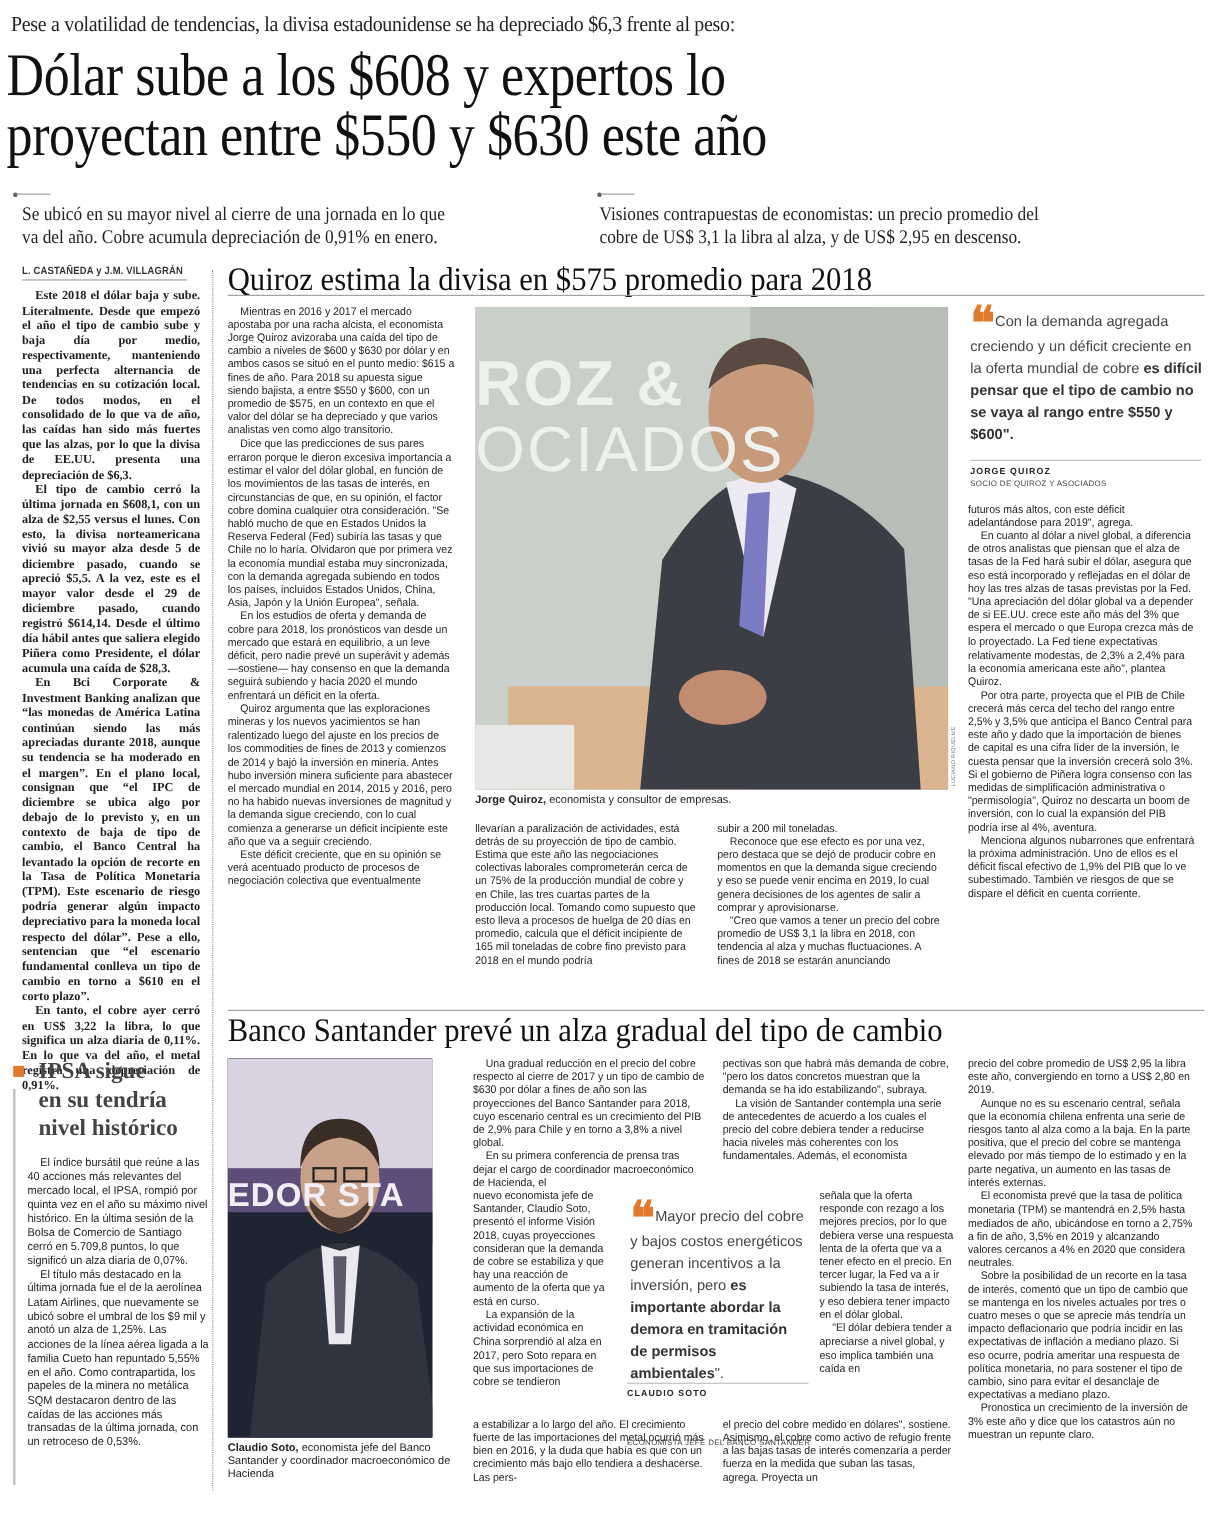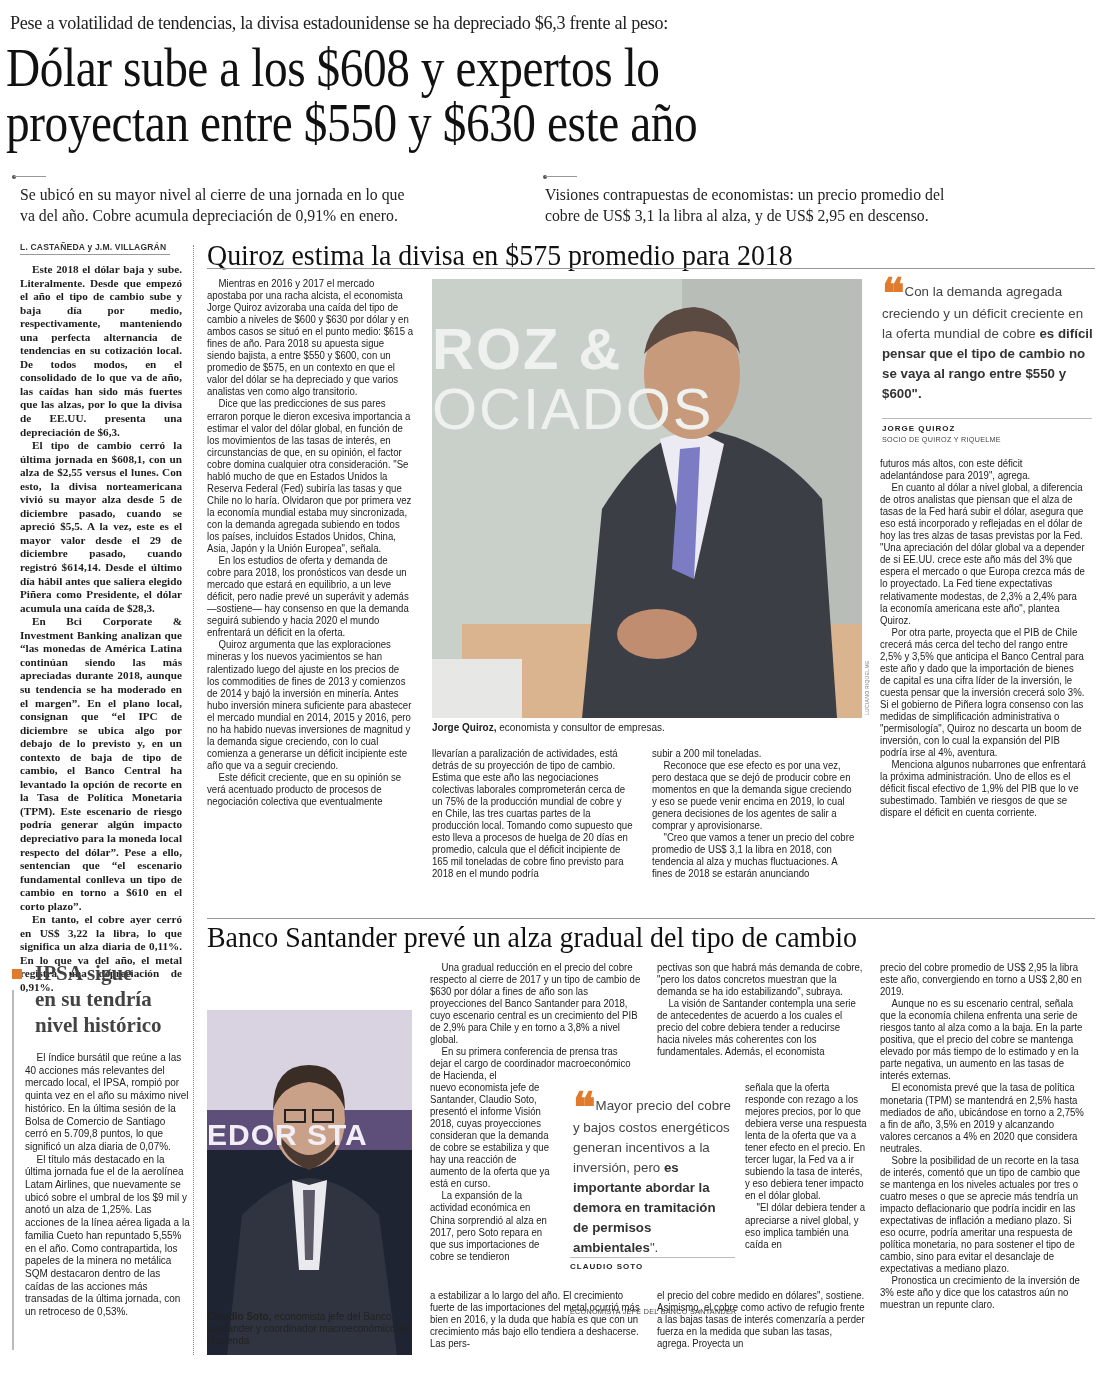--- a/index.html
+++ b/index.html
@@ -126,33 +126,33 @@
   <p style="text-indent:0">subir a 200 mil toneladas.</p>
   <p>Reconoce que ese efecto es por una vez, pero destaca que se dejó de producir cobre en momentos en que la demanda sigue creciendo y eso se puede venir encima en 2019, lo cual genera decisiones de los agentes de salir a comprar y aprovisionarse.</p>
   <p>"Creo que vamos a tener un precio del cobre promedio de US$ 3,1 la libra en 2018, con tendencia al alza y muchas fluctuaciones. A fines de 2018 se estarán anunciando</p>
 </div>
 
 <div class="abs pullquote" style="left:882px;top:282px;width:212px;">
   <span class="quote-mark">❝</span><span>Con la demanda agregada creciendo y un déficit creciente en la oferta mundial de cobre </span><b>es difícil pensar que el tipo de cambio no se vaya al rango entre $550 y $600".</b>
 </div>
 <div class="abs hrule" style="left:882px;top:418px;width:210px;"></div>
 <div class="abs qname" style="left:882px;top:424px;">JORGE QUIROZ</div>
-<div class="abs qrole" style="left:882px;top:435px;">SOCIO DE QUIROZ Y RIQUELME</div>
+<div class="abs qrole" style="left:882px;top:435px;">SOCIO DE QUIROZ Y ASOCIADOS</div>
 
 <div class="abs sans-text" style="left:880px;top:458px;width:215px;">
   <p style="text-indent:0">futuros más altos, con este déficit adelantándose para 2019", agrega.</p>
   <p>En cuanto al dólar a nivel global, a diferencia de otros analistas que piensan que el alza de tasas de la Fed hará subir el dólar, asegura que eso está incorporado y reflejadas en el dólar de hoy las tres alzas de tasas previstas por la Fed. "Una apreciación del dólar global va a depender de si EE.UU. crece este año más del 3% que espera el mercado o que Europa crezca más de lo proyectado. La Fed tiene expectativas relativamente modestas, de 2,3% a 2,4% para la economía americana este año", plantea Quiroz.</p>
   <p>Por otra parte, proyecta que el PIB de Chile crecerá más cerca del techo del rango entre 2,5% y 3,5% que anticipa el Banco Central para este año y dado que la importación de bienes de capital es una cifra líder de la inversión, le cuesta pensar que la inversión crecerá solo 3%. Si el gobierno de Piñera logra consenso con las medidas de simplificación administrativa o "permisología", Quiroz no descarta un boom de inversión, con lo cual la expansión del PIB podría irse al 4%, aventura.</p>
   <p>Menciona algunos nubarrones que enfrentará la próxima administración. Uno de ellos es el déficit fiscal efectivo de 1,9% del PIB que lo ve subestimado. También ve riesgos de que se dispare el déficit en cuenta corriente.</p>
 </div>
 
 <div class="abs hrule" style="left:207px;top:918px;width:888px;background:#999;"></div>
 <div class="abs section-title" style="left:207px;top:922px;">Banco Santander prevé un alza gradual del tipo de cambio</div>
 
-<div class="abs photo" style="left:207px;top:962px;width:205px;height:345px;background:#2a2d3a;margin-top:48px;">
+<div class="abs photo" style="left:207px;top:962px;width:186px;height:345px;background:#2a2d3a;">
   <svg width="205" height="345" viewBox="0 0 205 345">
     <rect x="0" y="0" width="205" height="120" fill="#d9d2e0"></rect>
     <rect x="0" y="100" width="205" height="70" fill="#5d4f7a"></rect>
     <rect x="0" y="140" width="205" height="205" fill="#1f2433"></rect>
     <path d="M20 345 L35 205 Q70 170 102 168 Q140 170 172 205 L190 345 Z" fill="#2f3440"></path>
     <path d="M85 170 L102 175 L120 170 L112 260 L92 260 Z" fill="#e9e9ee"></path>
     <path d="M96 180 L108 180 L106 250 L98 250 Z" fill="#5c5a68"></path>
     <ellipse cx="102" cy="110" rx="36" ry="48" fill="#c9a088"></ellipse>
     <path d="M66 100 Q66 55 102 55 Q138 55 138 100 Q130 75 102 72 Q74 75 66 100 Z" fill="#3a2d26"></path>
     <path d="M72 125 Q102 165 132 125 Q128 150 102 160 Q76 150 72 125 Z" fill="#4a3a32"></path>

